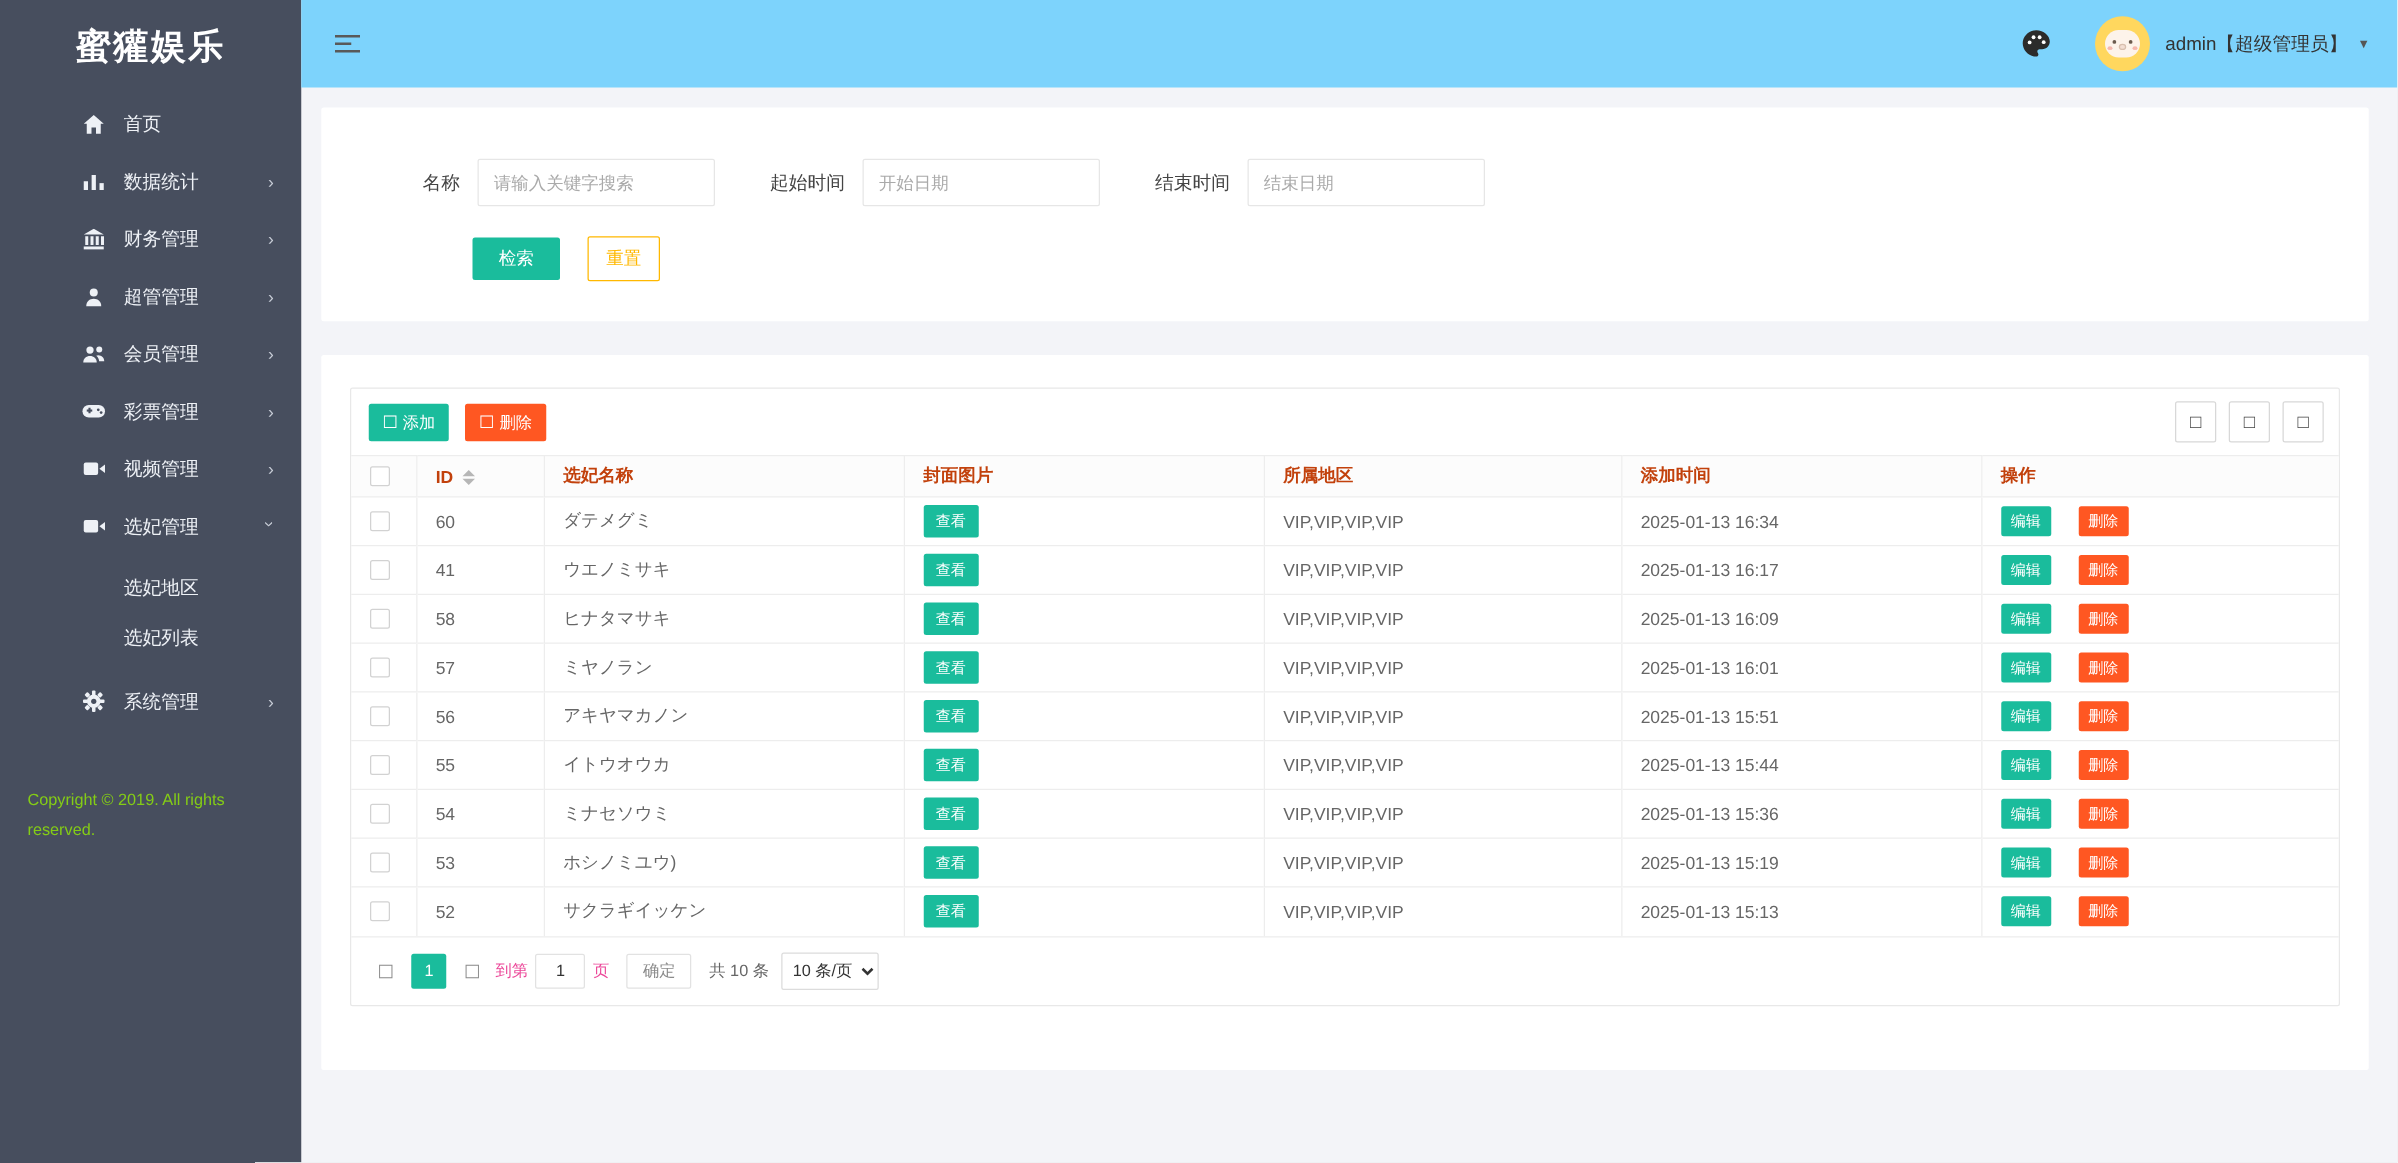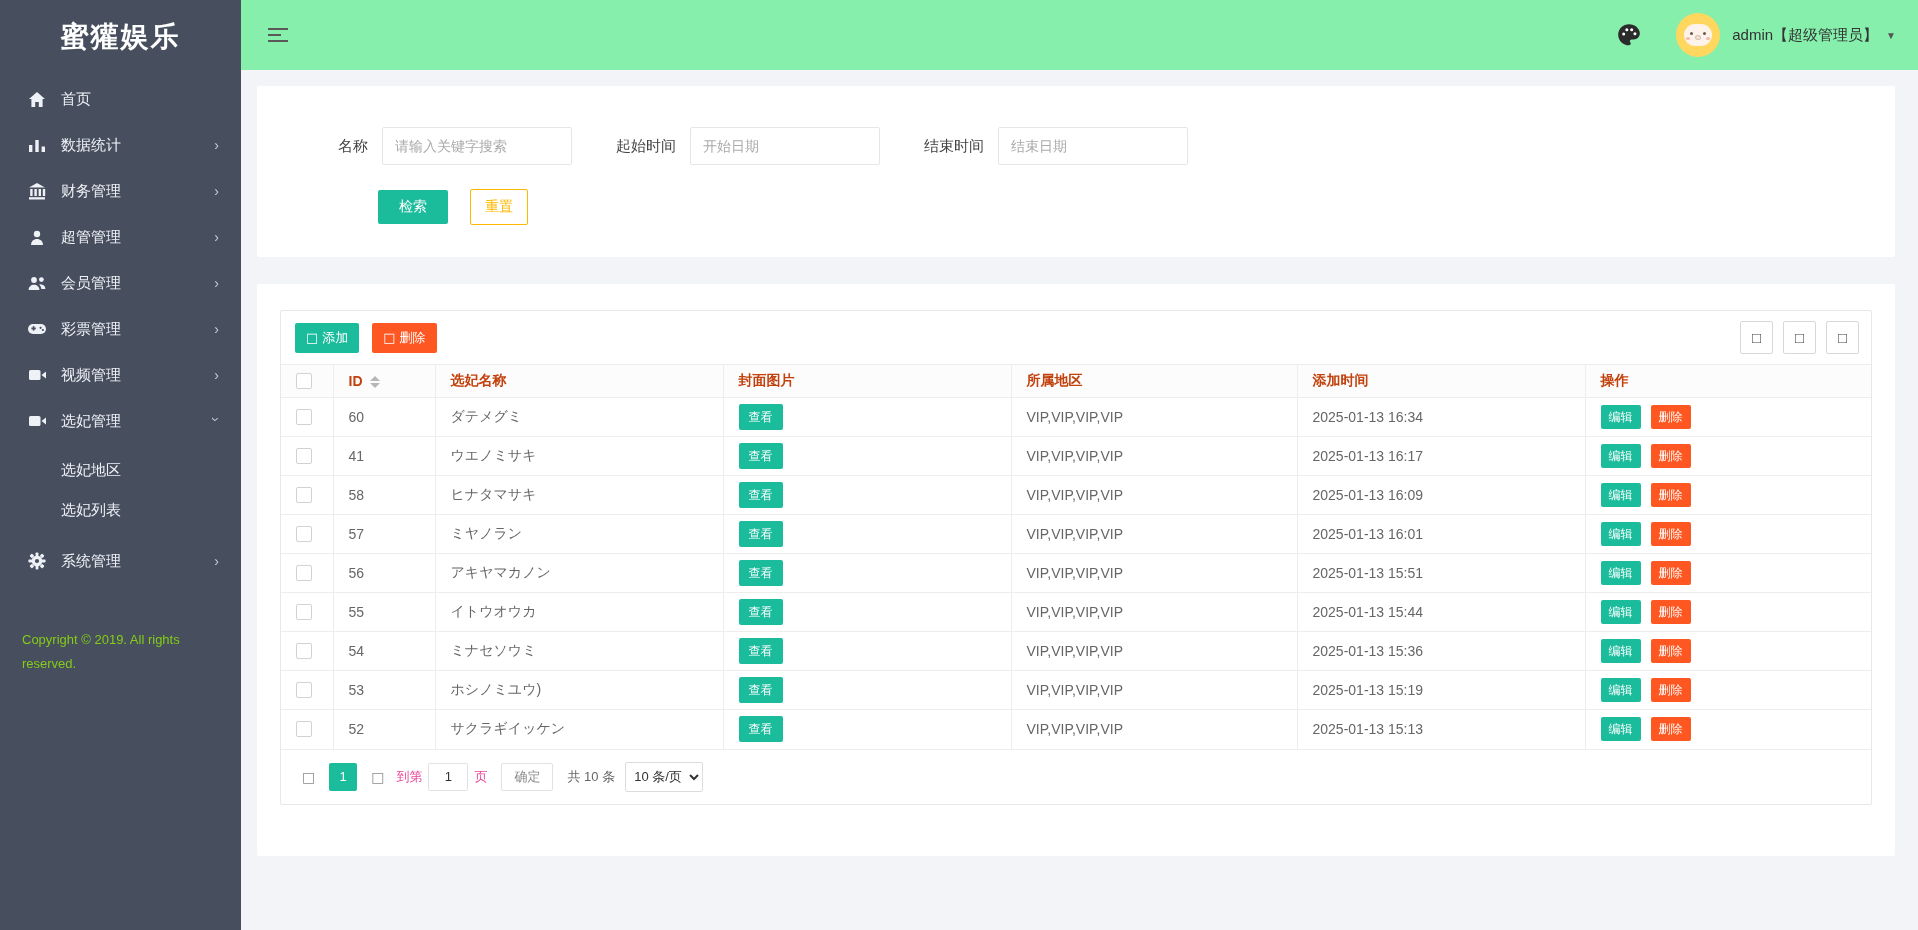--- a/index.html
+++ b/index.html
@@ -3,32 +3,32 @@
 <meta charset="utf-8">
 <style>
   * { margin:0; padding:0; box-sizing:border-box; }
   html,body { background:#e9eaee; }
   body { font-family:"Liberation Sans","DejaVu Sans",sans-serif; }
   .screen { position:relative; width:1918px; height:930px; background:#f3f4f8; overflow:hidden; }
 
   
   .sidebar { position:absolute; left:0; top:0; width:241px; height:930px; background:#474e5e; color:#eef1f6; }
   .logo { height:74px; display:flex; align-items:center; justify-content:center; font-size:28px; font-weight:bold; color:#fff; letter-spacing:2px; }
-  .menu { padding-top:2px; }
+  .menu { padding-top:2px;padding-left:38px; }
   .side-item { position:relative; height:46px; display:flex; align-items:center; padding-left:27px; cursor:pointer; font-size:15px; color:#eef1f6; }
   .side-item .icn { width:20px; height:18px; margin-right:14px; display:inline-flex; align-items:center; justify-content:center; }
   .side-item .arrow { position:absolute; right:22px; top:50%; transform:translateY(-50%); font-size:14px; color:#c7ccd6; }
   .side-item .arrow.down { transform:translateY(-60%) rotate(90deg); }
   .submenu { }
   .sub-item { height:40px; display:flex; align-items:center; padding-left:61px; font-size:15px; color:#eef1f6; cursor:pointer; }
   .submenu { margin-top:6px; margin-bottom:8px; }
   .copyright { position:absolute; left:22px; top:628px; width:180px; font-size:13px; line-height:24px; color:#84cc16; }
 
   
-  .topbar { position:absolute; left:241px; right:0; top:0; height:70px; background:#86efac; display:flex; align-items:center;gap:24px; }
+  .topbar { position:absolute; left:241px; right:0; top:0; height:70px; background:#7dd3fc; display:flex; align-items:center;gap:24px; }
   .hamburger { margin-left:27px; width:22px; cursor:pointer; }
   .hamburger i { display:block; height:2px; background:#595959; margin:4px 0; }
   .hamburger i:nth-child(1){ width:20px; }
   .hamburger i:nth-child(2){ width:13px; }
   .hamburger i:nth-child(3){ width:20px; }
   .topbar-right { margin-left:auto; display:flex; align-items:center; padding-right:22px; }
   .palette-btn { width:26px; height:26px; margin-right:34px; cursor:pointer; }
   .avatar { width:44px; height:44px; border-radius:50%; background:#ffd75e; margin-right:12px; position:relative; overflow:hidden; cursor:pointer; }
   .avatar .face { position:absolute; left:8px; top:11px; width:28px; height:22px; background:#fdf3ea; border-radius:12px; }
   .avatar .eye { position:absolute; top:8px; width:3px; height:3px; border-radius:50%; background:#6b5b4e; }
@@ -67,21 +67,21 @@
   th:last-child, td:last-child { border-right:none; }
   th { height:33px; font-size:14px; color:#c2410c; font-weight:bold; background:#fcfcfc; }
   td { height:39px; font-size:14px; color:#666; }
   .cb { width:16px; height:16px; border:1px solid #d2d2d2; border-radius:2px; background:#fff; cursor:pointer; }
   .sort { display:inline-flex; flex-direction:column; vertical-align:middle; margin-left:7px; }
   .sort b { width:0; height:0; border-left:5px solid transparent; border-right:5px solid transparent; display:block; cursor:pointer; }
   .sort .up { border-bottom:5px solid #b6b6b6; margin-bottom:2px; }
   .sort .dn { border-top:5px solid #b6b6b6; }
   .mini-btn { display:inline-block; border:none; border-radius:2px; color:#fff; font-size:12px; cursor:pointer; font-family:inherit; }
   .btn-view { background:var(--green); height:26px; line-height:26px; padding:0 10px; }
-  .btn-edit { background:var(--green); height:24px; line-height:24px; padding:0 8px; margin-right:10px; }
+  .btn-edit { background:var(--green); height:24px; line-height:24px; padding:0 8px; margin-right:22px; }
   .btn-rowdel { background:var(--orange); height:24px; line-height:24px; padding:0 8px; }
 
   .pager { display:flex; align-items:center; padding:12px 15px; font-size:13px; color:#666; border-top:1px solid #ededed; }
   .pg-arrow { color:#8b8b8b; font-size:14px; padding:0 6px; cursor:pointer; font-family:"DejaVu Sans",sans-serif; }
   .pg-cur { width:28px; height:28px; background:var(--green); color:#fff; display:inline-flex; align-items:center; justify-content:center; border-radius:2px; margin:0 8px; font-size:13px; cursor:default; }
   .pg-text { margin:0 6px; color:#ec4899; }
   .pg-input { width:40px; height:28px; border:1px solid #e2e2e2; border-radius:2px; text-align:center; font-size:13px; color:#333; outline:none; font-family:inherit; }
   .pg-confirm { height:28px; padding:0 12px; background:#fff; border:1px solid #e2e2e2; border-radius:2px; color:#8b8b8b; font-size:13px; margin:0 8px; cursor:pointer; font-family:inherit; }
   .pg-total { margin:0 10px 0 6px; color:#666; }
   .pg-select { height:30px; border:1px solid #dcdcdc; border-radius:2px; font-size:13px; color:#333; outline:none; padding:0 4px; background:#fff; font-family:inherit; cursor:pointer; }

